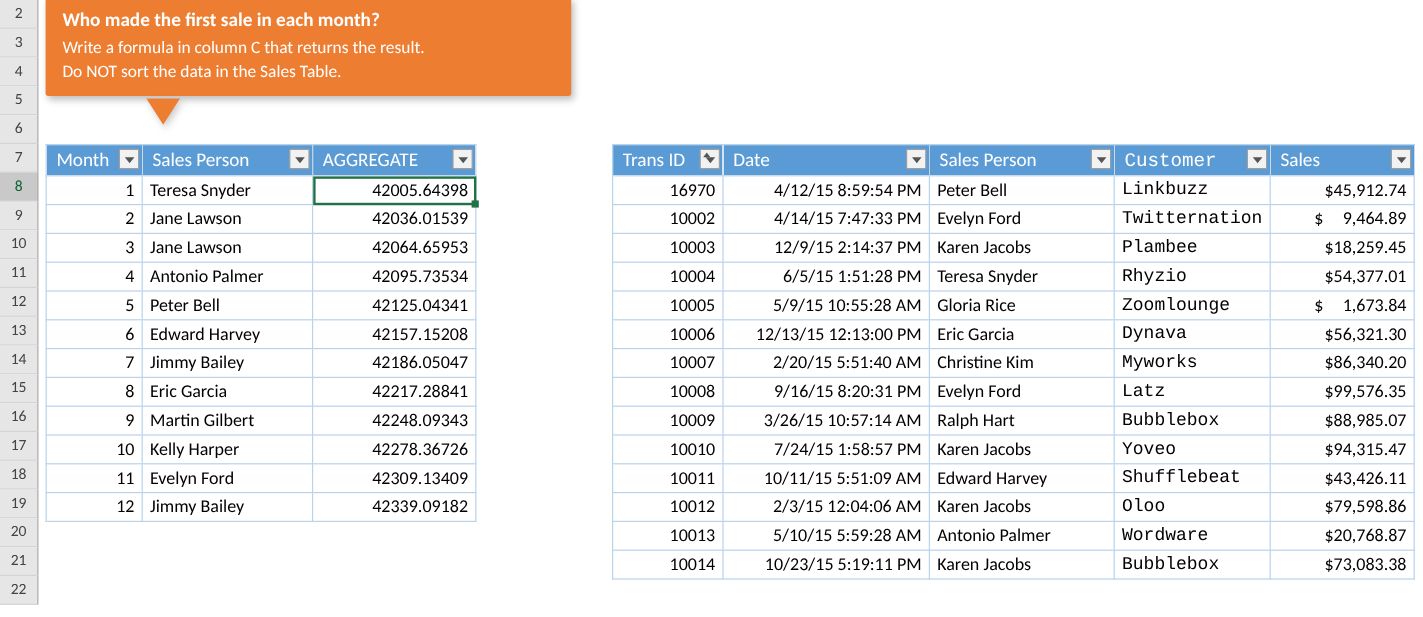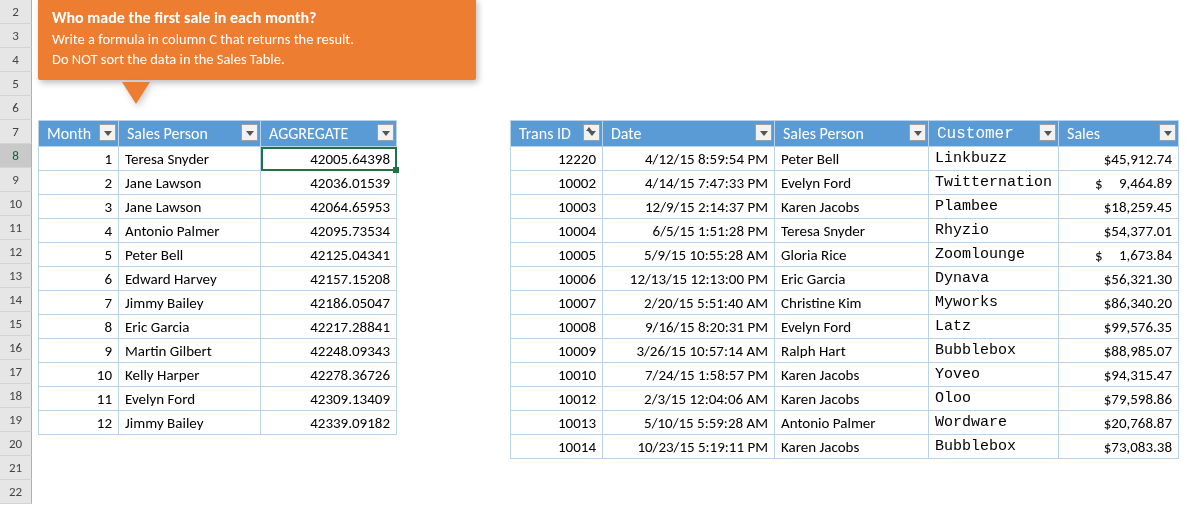--- a/index.html
+++ b/index.html
@@ -287,21 +287,21 @@
           <span class="dd"></span>
         </th>
         <th class="cR5">
           <span>Sales</span>
           <span class="dd"></span>
         </th>
       </tr>
     </thead>
     <tbody id="right-body">
         <tr>
-          <td class="num cR1">12220</td>
+          <td class="num cR1">16970</td>
           <td class="num cR2">4/12/15 8:59:54 PM</td>
           <td class="cR3">Peter Bell</td>
           <td class="cR4">Linkbuzz</td>
           <td class="money cR5">$45,912.74</td>
         </tr>
         <tr>
           <td class="num cR1">10002</td>
           <td class="num cR2">4/14/15 7:47:33 PM</td>
           <td class="cR3">Evelyn Ford</td>
           <td class="cR4">Twitternation</td>
@@ -357,20 +357,27 @@
           <td class="money cR5">$88,985.07</td>
         </tr>
         <tr>
           <td class="num cR1">10010</td>
           <td class="num cR2">7/24/15 1:58:57 PM</td>
           <td class="cR3">Karen Jacobs</td>
           <td class="cR4">Yoveo</td>
           <td class="money cR5">$94,315.47</td>
         </tr>
         <tr>
+          <td class="num cR1">10011</td>
+          <td class="num cR2">10/11/15 5:51:09 AM</td>
+          <td class="cR3">Edward Harvey</td>
+          <td class="cR4">Shufflebeat</td>
+          <td class="money cR5">$43,426.11</td>
+        </tr>
+        <tr>
           <td class="num cR1">10012</td>
           <td class="num cR2">2/3/15 12:04:06 AM</td>
           <td class="cR3">Karen Jacobs</td>
           <td class="cR4">Oloo</td>
           <td class="money cR5">$79,598.86</td>
         </tr>
         <tr>
           <td class="num cR1">10013</td>
           <td class="num cR2">5/10/15 5:59:28 AM</td>
           <td class="cR3">Antonio Palmer</td>

